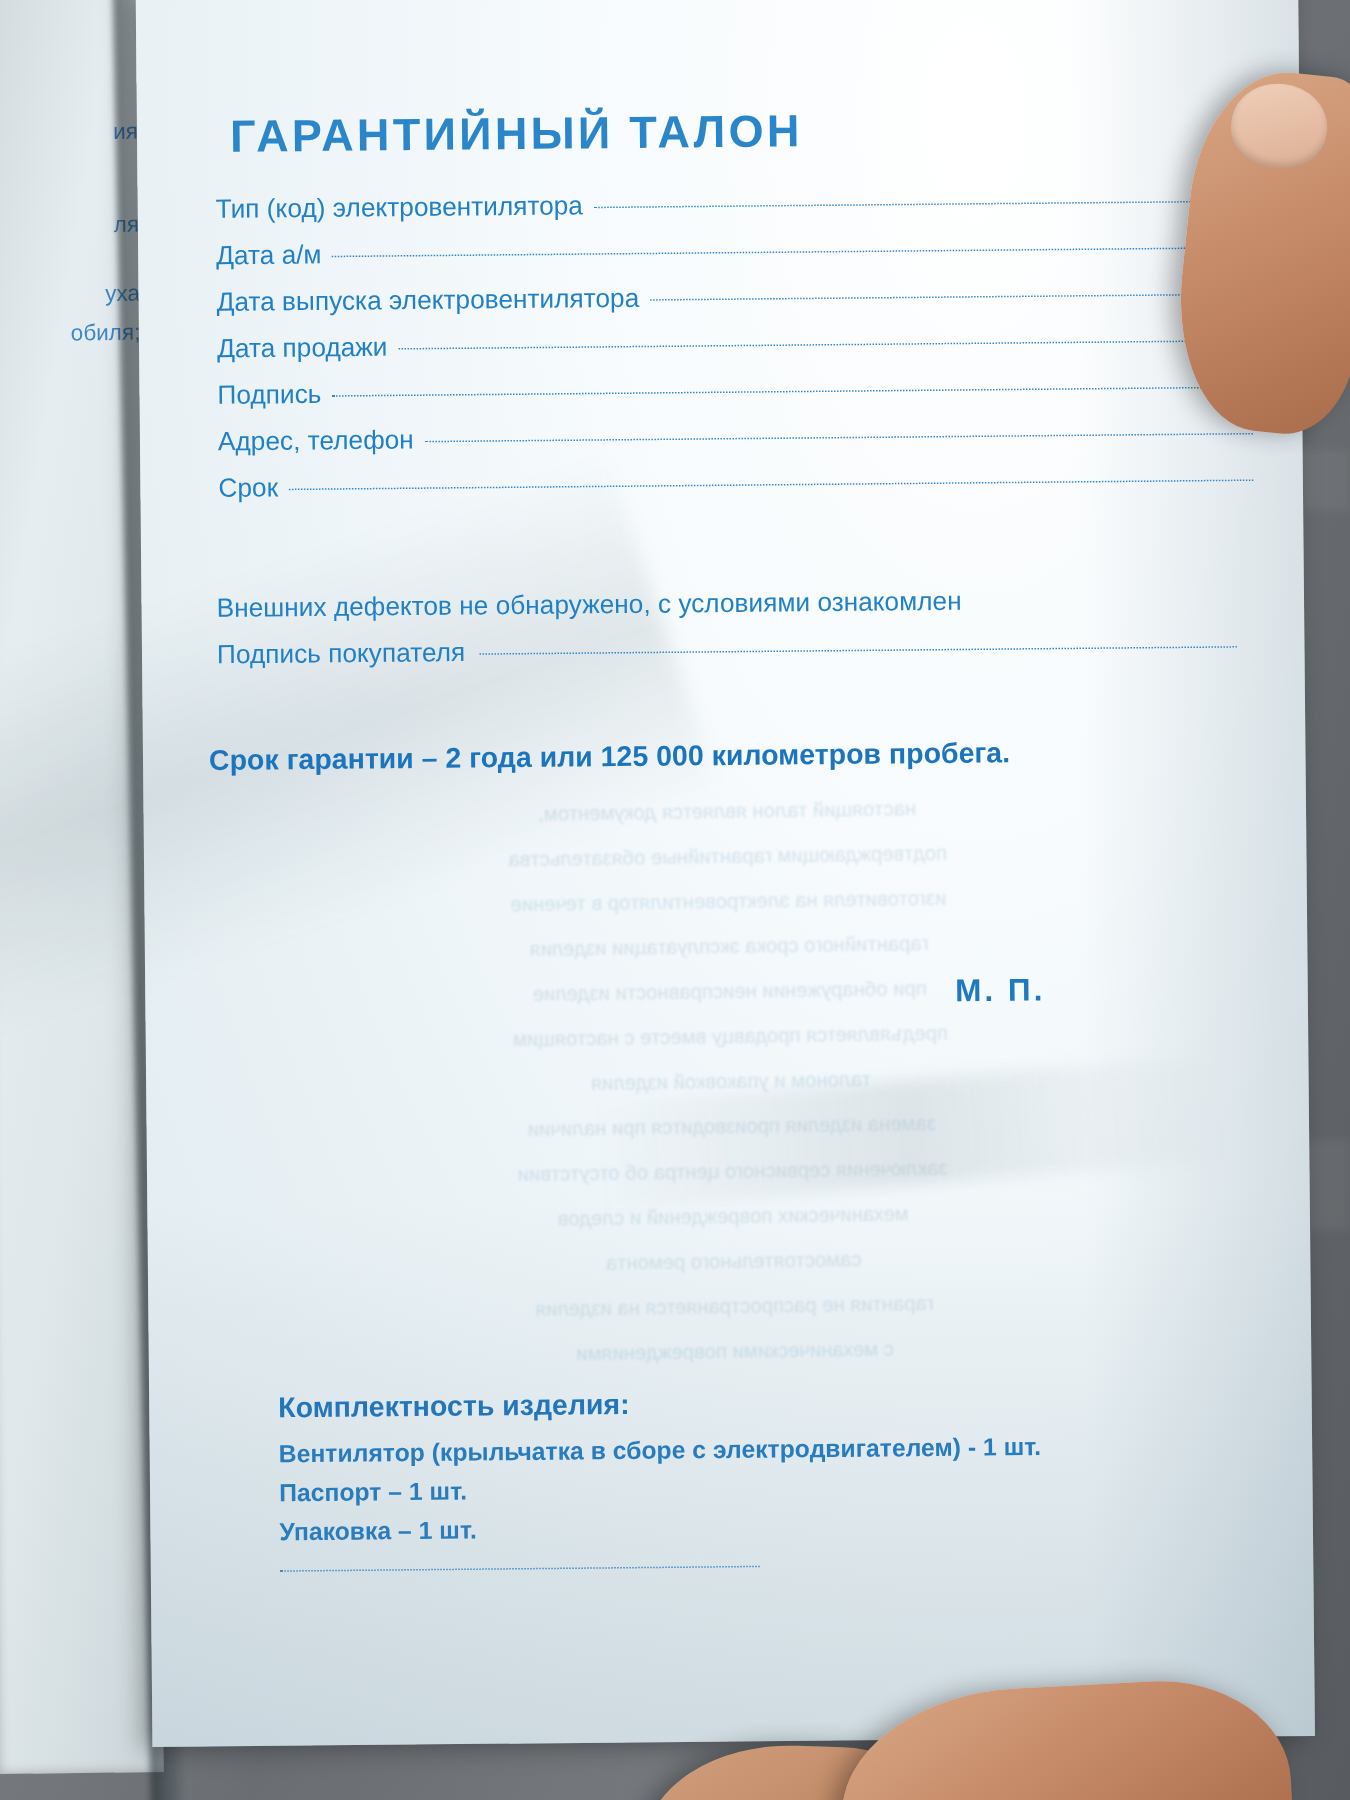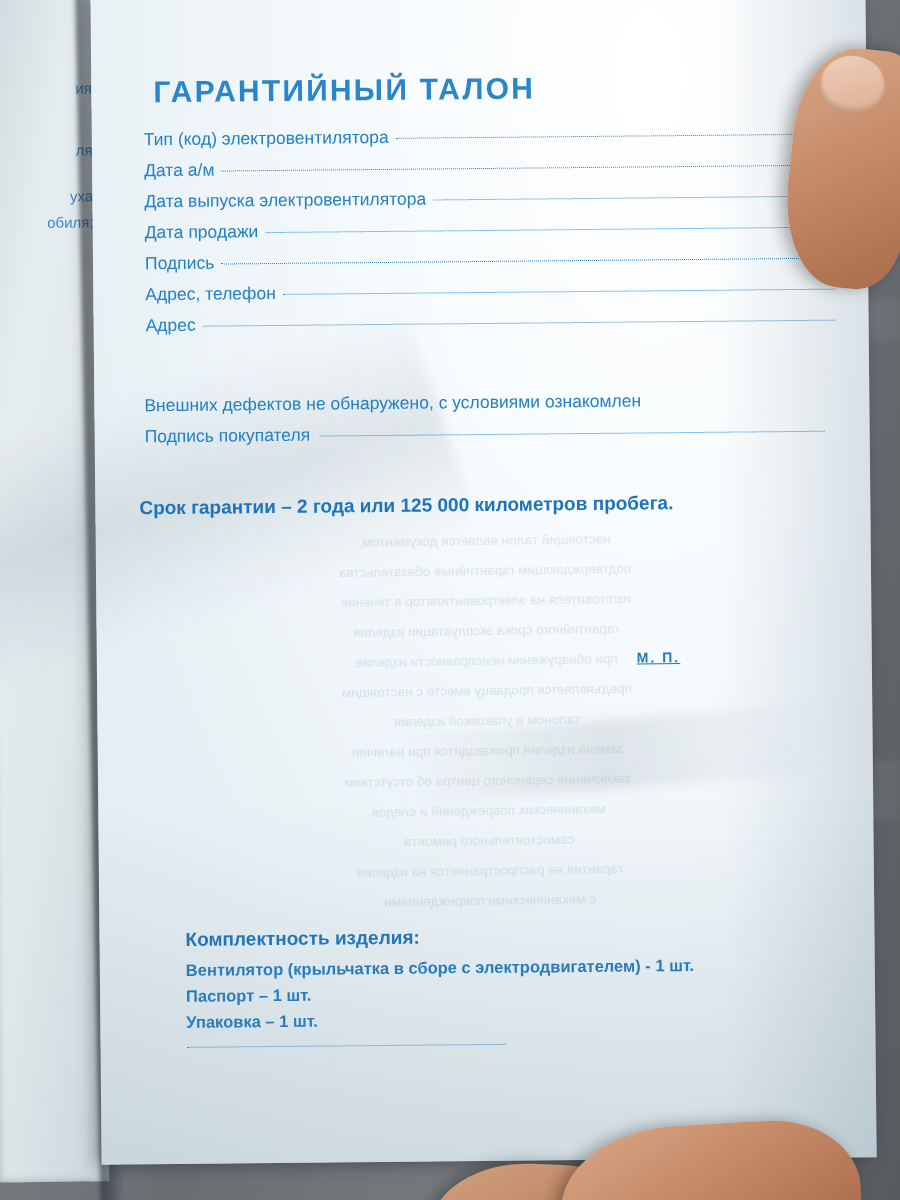--- a/index.html
+++ b/index.html
@@ -175,25 +175,24 @@
     top: 508px;
     font-size: 19px;
     font-weight: bold;
     color: #1c74bd;
   }
 
   .mp {
     position: absolute;
     left: 540px;
     top: 665px;
-    font-size: 14px;
+    font-size: 21px;
     font-weight: bold;
     letter-spacing: 2px;
     color: #1f79c0;
-    text-decoration: underline;
   }
 
   .kit {
     position: absolute;
     left: 86px;
     top: 940px;
     width: 620px;
   }
   .kit-title {
     font-size: 19px;
@@ -315,21 +314,21 @@
         </div>
         <div class="field-row">
           <span class="field-label">Подпись</span>
           <span class="dots"></span>
         </div>
         <div class="field-row">
           <span class="field-label">Адрес, телефон</span>
           <span class="dots"></span>
         </div>
         <div class="field-row">
-          <span class="field-label">Адрес</span>
+          <span class="field-label">Срок</span>
           <span class="dots"></span>
         </div>
       </div>
 
       <div class="statement">Внешних дефектов не обнаружено, с условиями ознакомлен</div>
 
       <div class="sign-row">
         <span class="field-label">Подпись покупателя</span>
         <span class="dots"></span>
       </div>

